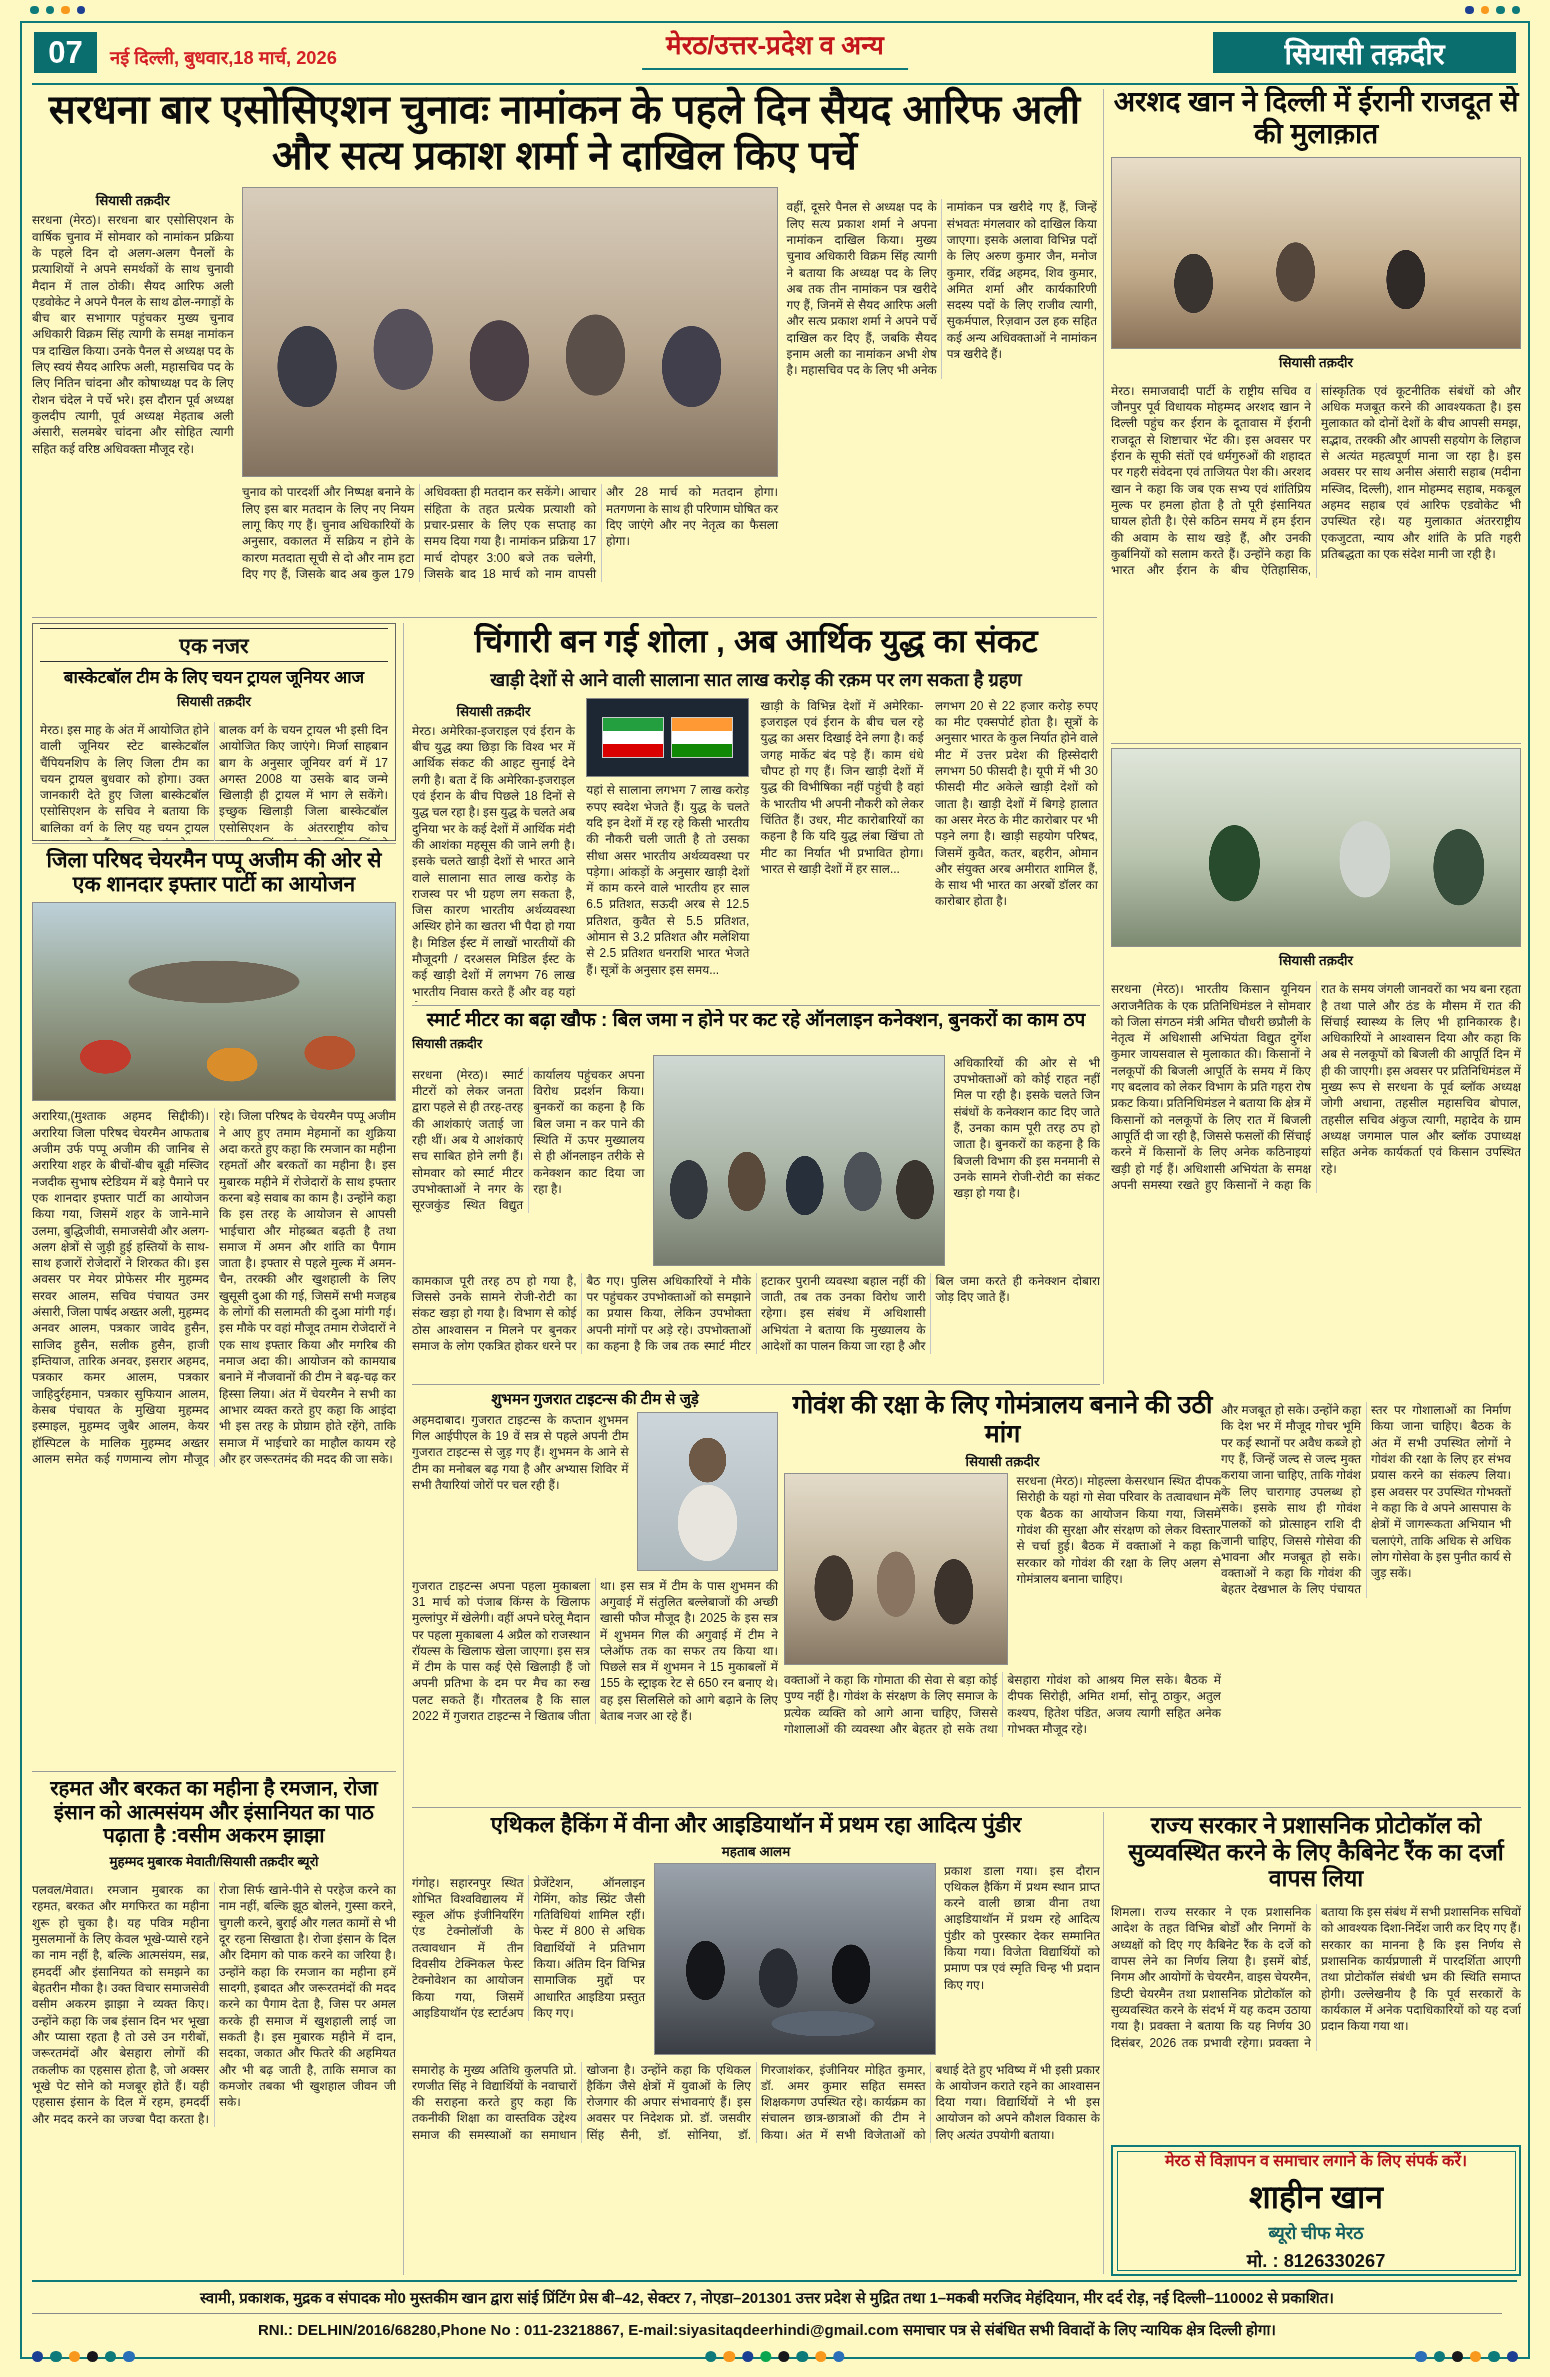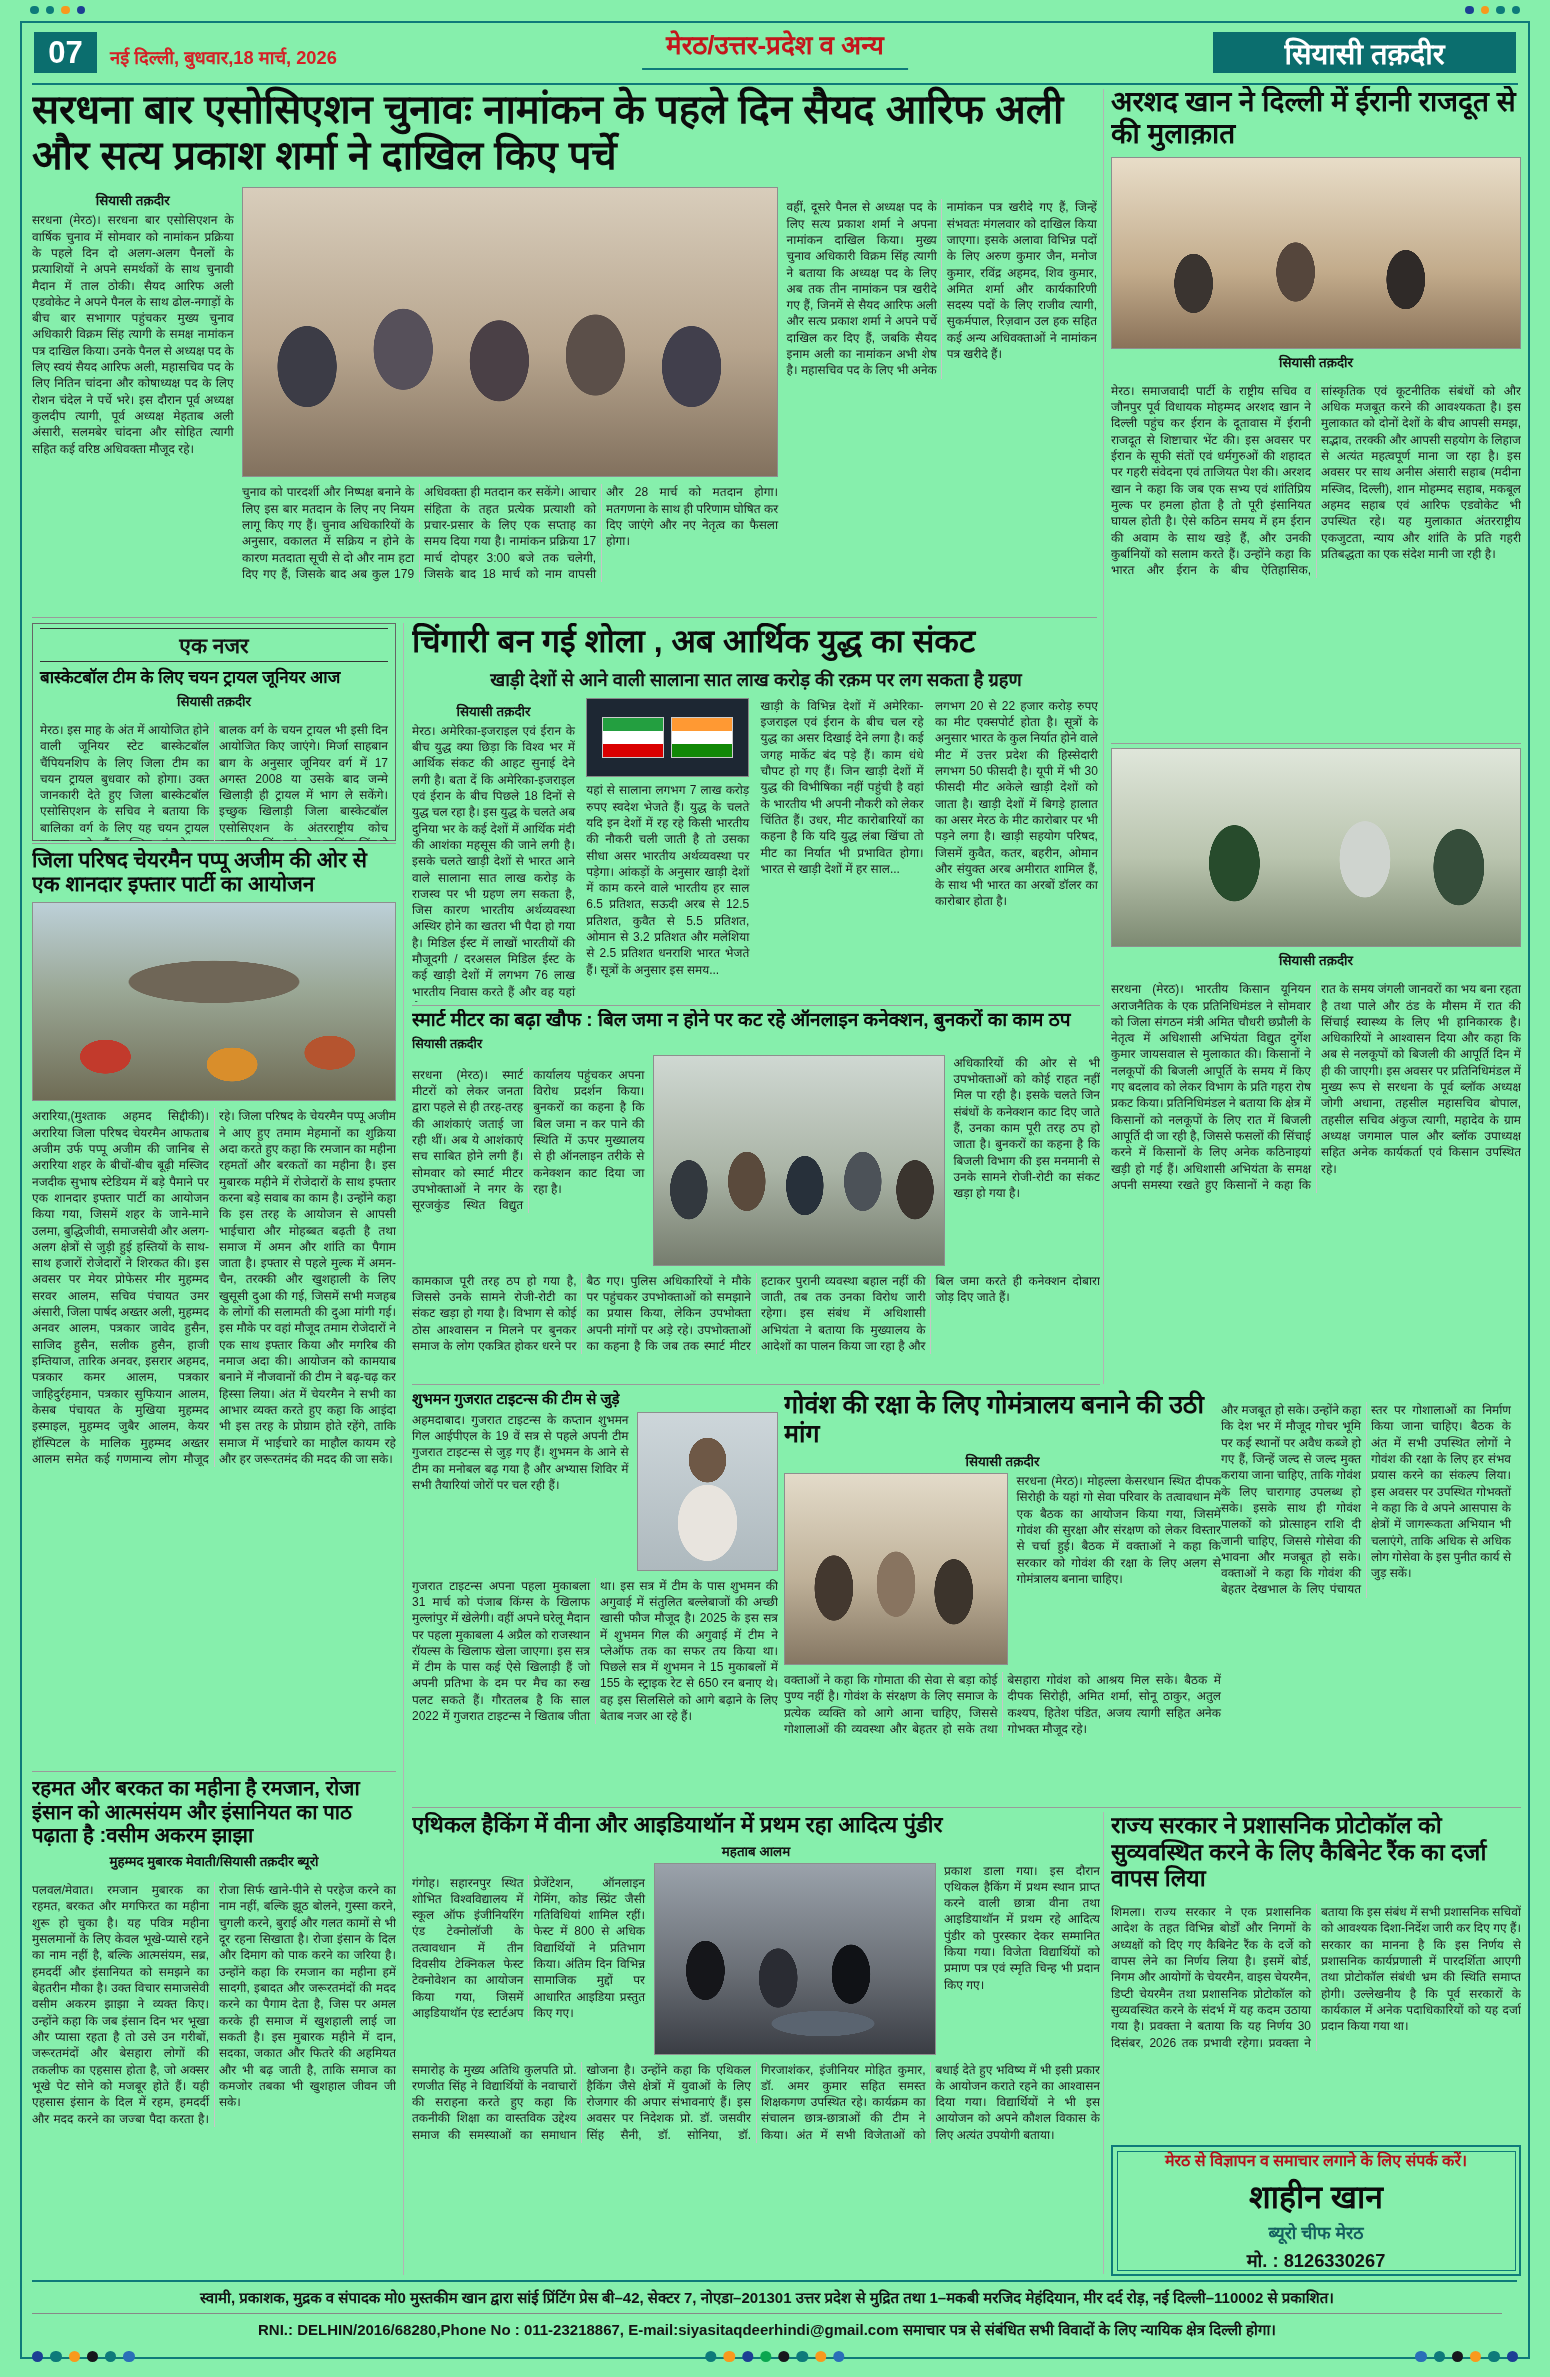--- a/index.html
+++ b/index.html
@@ -1,35 +1,35 @@
 <!DOCTYPE html>
 <html lang="hi" style="font-size:11.3px"><head>
 <meta charset="utf-8">
 <style>
   :root{
     --teal:#0e7a7a; --teal-dark:#0b6e6e; --red:#d42127; --maroon:#b5121b; --ink:#141414;
   }
   *{margin:0;padding:0;box-sizing:border-box;}
   body{background:#d9d9d9;font-family:"Liberation Sans","DejaVu Sans",sans-serif;color:var(--ink);}
-  .page{position:relative;width:1550px;height:2377px;margin:0 auto;background:#86efac;overflow:hidden;}
+  .page{position:relative;width:1550px;height:2377px;margin:0 auto;background:#fef9c3;overflow:hidden;}
   .frame{position:absolute;left:20px;top:21px;right:20px;bottom:18.3px;border:2.1px solid var(--teal);pointer-events:none;}
 
   
   .pageno{position:absolute;left:34px;top:32px;width:63px;height:41px;background:var(--teal-dark);color:#fff;
           font-size:31px;font-weight:800;display:flex;align-items:center;justify-content:center;}
   .date{position:absolute;left:110px;top:44px;color:var(--red);font-weight:700;font-size:18.3px;}
   .section-title{position:absolute;left:50%;top:26px;transform:translateX(-50%);color:#c3161c;font-size:26px;
           font-weight:800;padding:0 24px 5.6px;border-bottom:2.8px solid var(--teal);white-space:nowrap;}
   .masthead{position:absolute;right:34px;top:32px;width:303px;height:41px;background:var(--teal-dark);color:#fff;
           font-size:29px;font-weight:800;display:flex;align-items:center;justify-content:center;}
   .header-rule{position:absolute;left:32px;right:32px;top:83px;height:2.1px;background:var(--teal);}
 
   
   .article{position:absolute;overflow:hidden;}
-  .headline{font-weight:800;color:#0c0c0c;line-height:1.16;}
+  .headline{font-weight:800;color:#0c0c0c;text-align:center;line-height:1.16;}
   .byline{text-align:center;font-weight:700;font-size:13.4px;margin:4.2px 0 2.8px;}
   .byline-left{text-align:left;font-weight:700;font-size:12.7px;margin:2.8px 0;}
   .body{font-size:12px;line-height:1.36;text-align:justify;color:#1d1d1d;}
   .cols-2{column-count:2;column-gap:10px;column-rule:0.7px solid #c6c6c6;margin-top:12px;}
   .cols-3{column-count:3;column-gap:10px;column-rule:0.7px solid #c6c6c6;}
   .cols-4{column-count:4;column-gap:10px;column-rule:0.7px solid #c6c6c6;}
   .row{display:flex;gap:8.5px;align-items:flex-start;}
 
   
   .photo{border:0.7px solid #8e8e8e;flex:none;}

